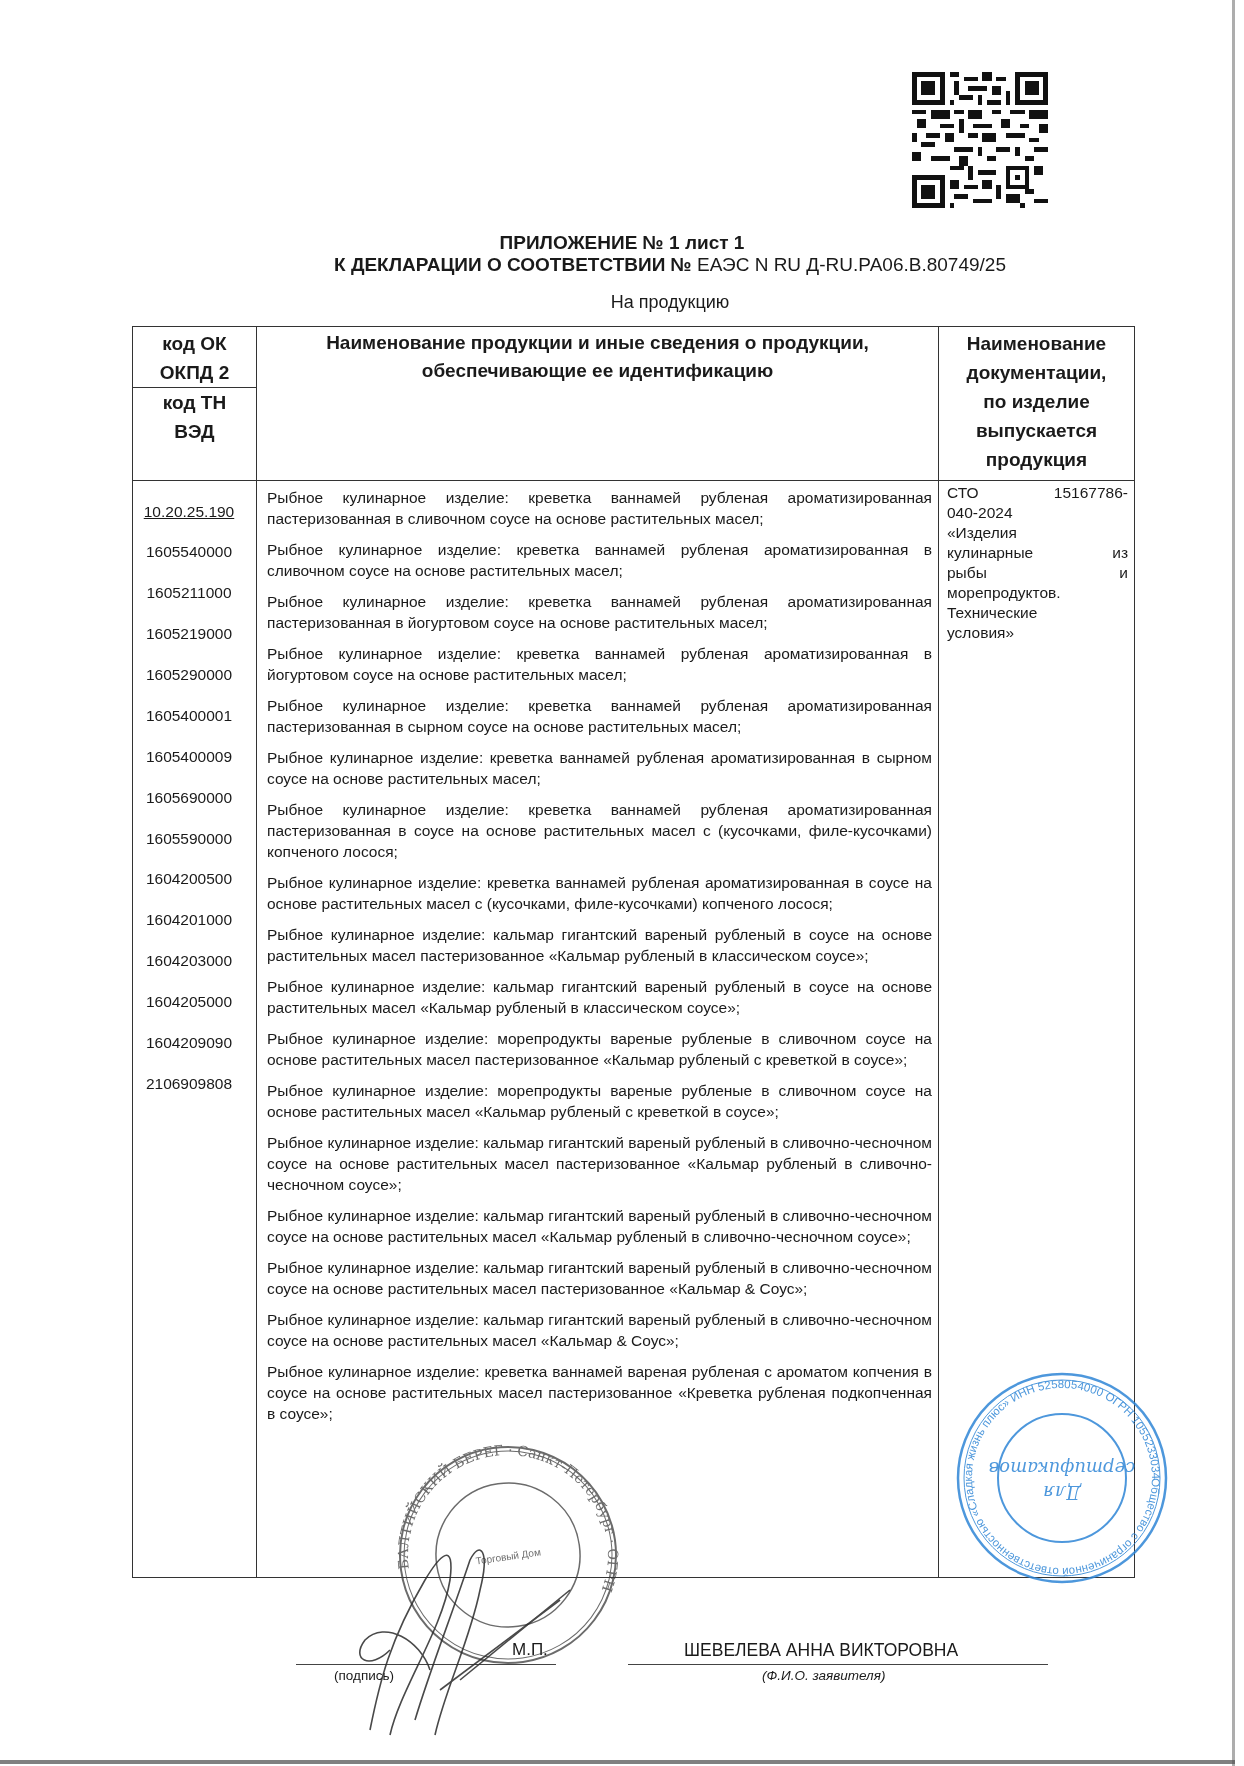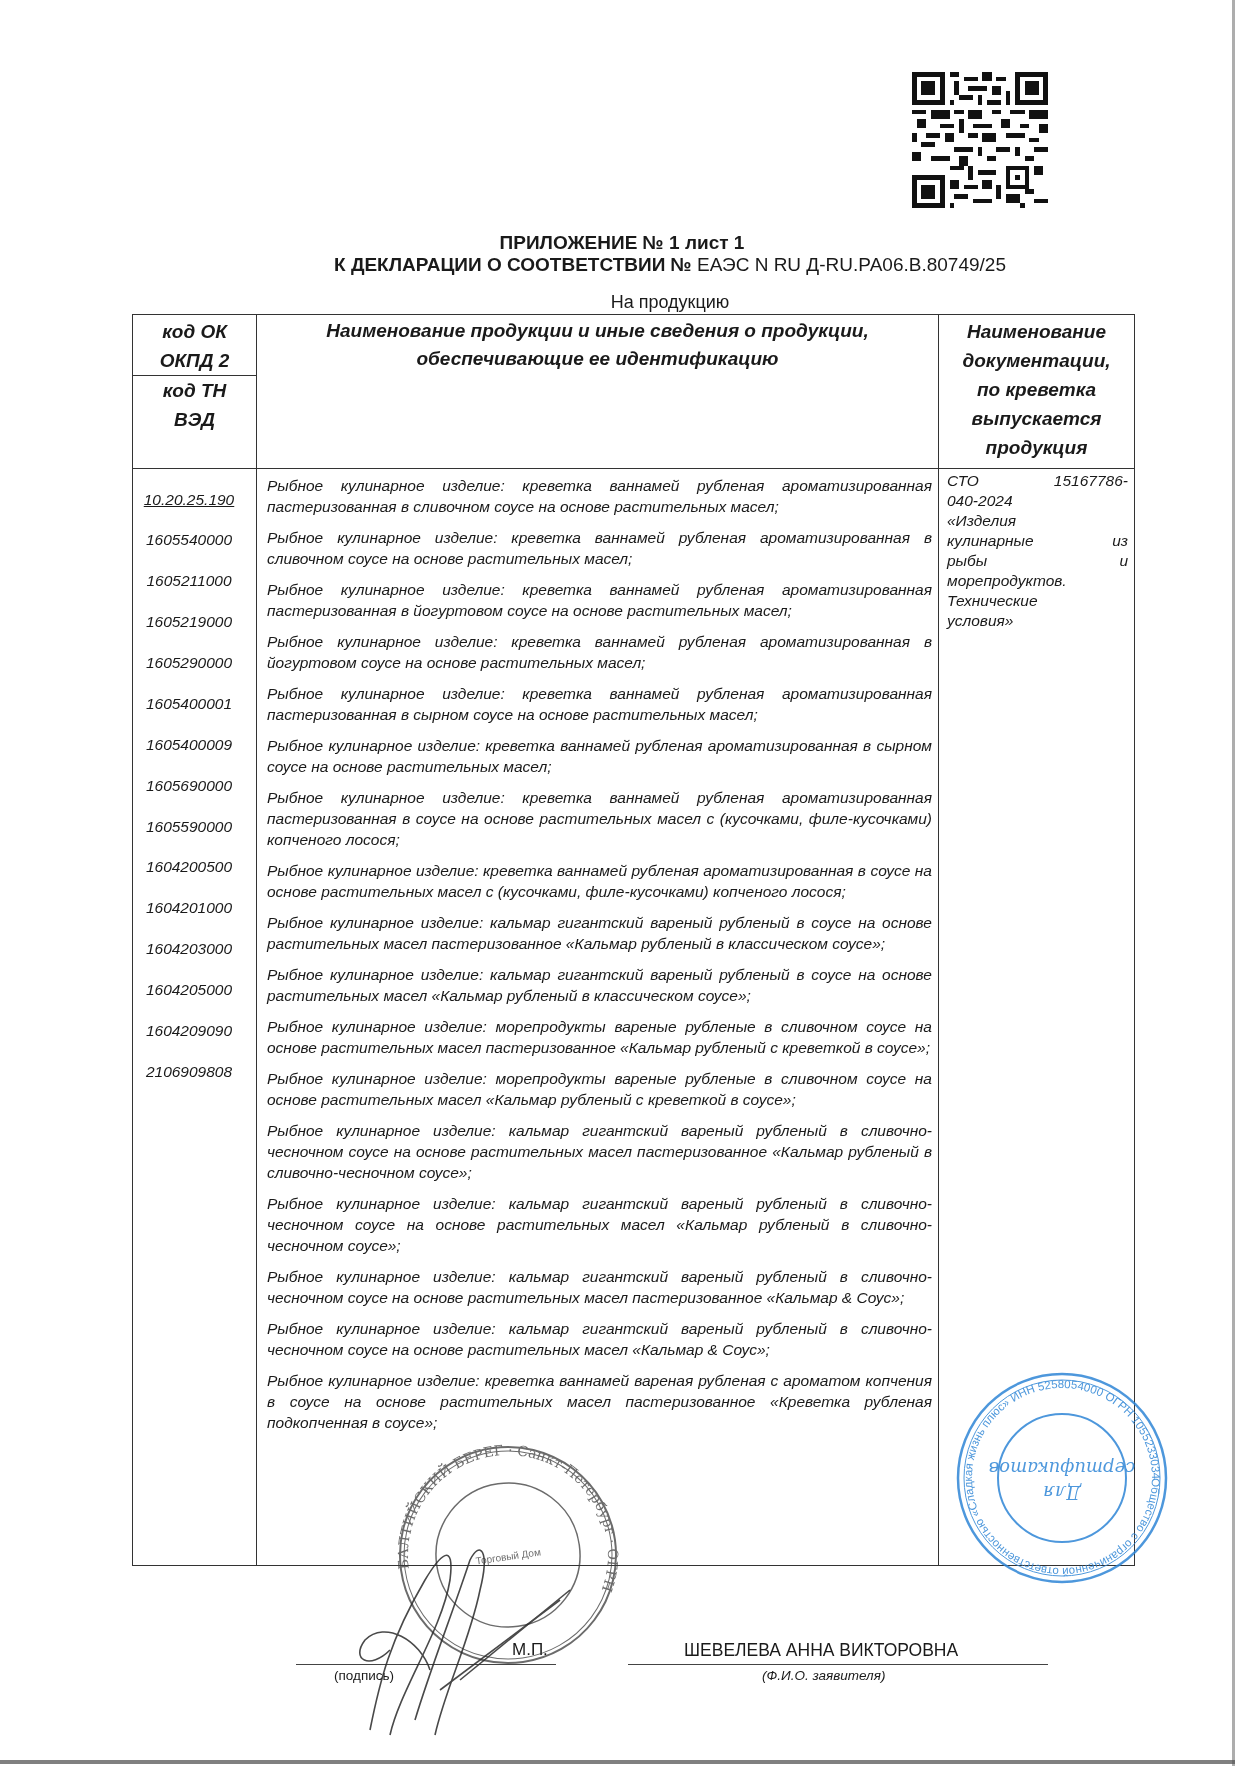--- a/index.html
+++ b/index.html
@@ -12,22 +12,22 @@
 
   .qr { position: absolute; left: 912px; top: 72px; width: 136px; height: 136px; }
 
   .title-block { position: absolute; left: 0; width: 1244px; text-align: center; }
   .t1 { top: 232px; font-size: 19px; font-weight: bold; }
   .t2 { top: 254px; font-size: 19px; padding-left: 48px; }
   .t2 b { font-weight: bold; }
   .t3 { top: 292px; font-size: 18px; padding-left: 48px; }
 
   table.main {
-    position: absolute; left: 132px; top: 314px; width: 1002px;
-    border-collapse: collapse; table-layout: fixed; font-style: italic;
+    position: absolute; left: 132px; top: 326px; width: 1002px;
+    border-collapse: collapse; table-layout: fixed;
   }
   table.main td { border: 1.5px solid #333; vertical-align: top; padding: 0; }
   .hdr { font-weight: bold; font-size: 19px; text-align: center; line-height: 29px; }
   .hdr-code-top { height: 58px; padding-top: 2px !important; }
   .hdr-code-bot { height: 92px; }
   .hdr-name { padding-top: 2px !important; line-height: 28px; }
   .hdr-doc { padding-top: 2px !important; }
 
   .codes { position: relative; height: 1096px; }
   .code { position: absolute; left: 0; width: 112px; text-align: center; font-size: 15.5px; }
@@ -153,21 +153,21 @@
       <div>код ОК</div>
       <div>ОКПД 2</div>
     </td>
     <td class="hdr hdr-name" rowspan="2">
       <div>Наименование продукции и иные сведения о продукции,</div>
       <div>обеспечивающие ее идентификацию</div>
     </td>
     <td class="hdr hdr-doc" rowspan="2">
       <div>Наименование</div>
       <div>документации,</div>
-      <div>по креветка</div>
+      <div>по изделие</div>
       <div>выпускается</div>
       <div>продукция</div>
     </td>
   </tr>
   <tr>
     <td class="hdr hdr-code-bot">
       <div>код ТН</div>
       <div>ВЭД</div>
     </td>
   </tr>

